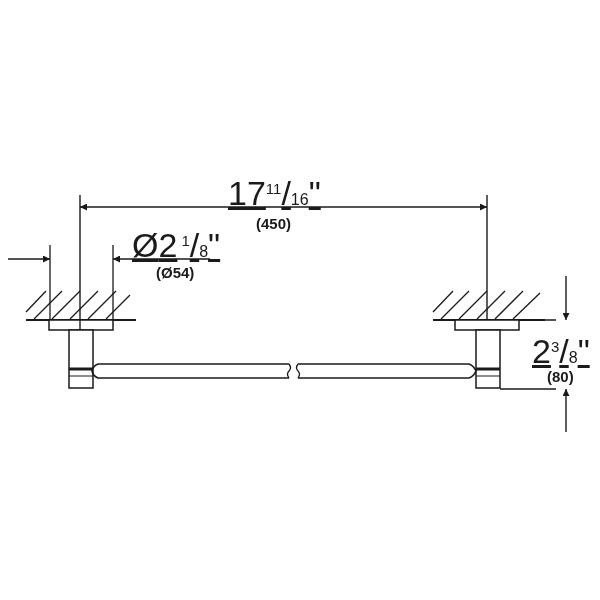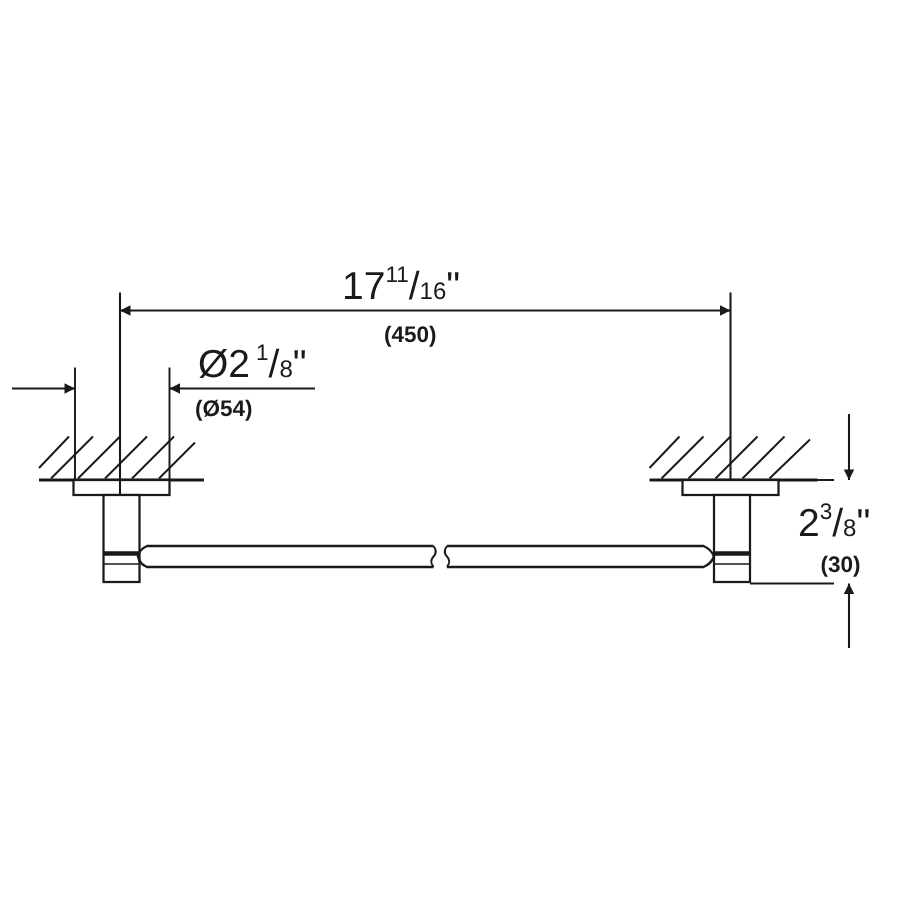--- a/index.html
+++ b/index.html
@@ -1,19 +1,19 @@
 <!DOCTYPE html>
 <html><head>
   <meta charset="utf-8">
   <style>
     html, body { margin: 0; padding: 0; background: #ffffff; }
     body { width: 600px; height: 600px; position: relative; overflow: hidden; font-family: "Liberation Sans", sans-serif; }
     svg { position: absolute; left: 0; top: 0; }
     .lbl { position: absolute; color: #1a1a1a; font-family: "Liberation Sans", sans-serif; white-space: nowrap; line-height: 1; }
-    .big { font-size: 26px; }
+    .big { font-size: 34px; text-decoration: underline; }
     .sup { font-size: 15px; vertical-align: 11px; text-align: right; }
     .sub { font-size: 16px; }
     .small { font-size: 15px; font-weight: bold; }
   </style>
 </head>
 <body>
 
 <svg width="600" height="600" viewBox="0 0 600 600">
   <defs>
     <marker id="arrow" viewBox="0 0 10 10" refX="10" refY="5" markerWidth="14" markerHeight="7" markerUnits="userSpaceOnUse" orient="auto-start-reverse">
@@ -86,18 +86,18 @@
 </svg>
 
 <div class="lbl" style="left:228px; top:176px;">
   <span class="big">17</span><span class="sup">11</span><span class="big">/</span><span class="sub">16</span><span class="big">"</span>
 </div>
 <div class="lbl small" style="left:256px; top:216px;">(450)</div>
 
 <div class="lbl" style="left:132px; top:228px;">
   <span class="big">Ø</span><span class="big">2</span><span class="sup" style="margin-left:4px;">1</span><span class="big">/</span><span class="sub">8</span><span class="big">"</span>
 </div>
-<div class="lbl small" style="left:130px; top:265px;">(Ø54)</div>
+<div class="lbl small" style="left:156px; top:265px;">(Ø54)</div>
 
 <div class="lbl" style="left:532px; top:334px;">
   <span class="big">2</span><span class="sup">3</span><span class="big">/</span><span class="sub">8</span><span class="big">"</span>
 </div>
-<div class="lbl small" style="left:547px; top:369px;">(30)</div>
+<div class="lbl small" style="left:547px; top:369px;">(80)</div>
 
 </body></html>

